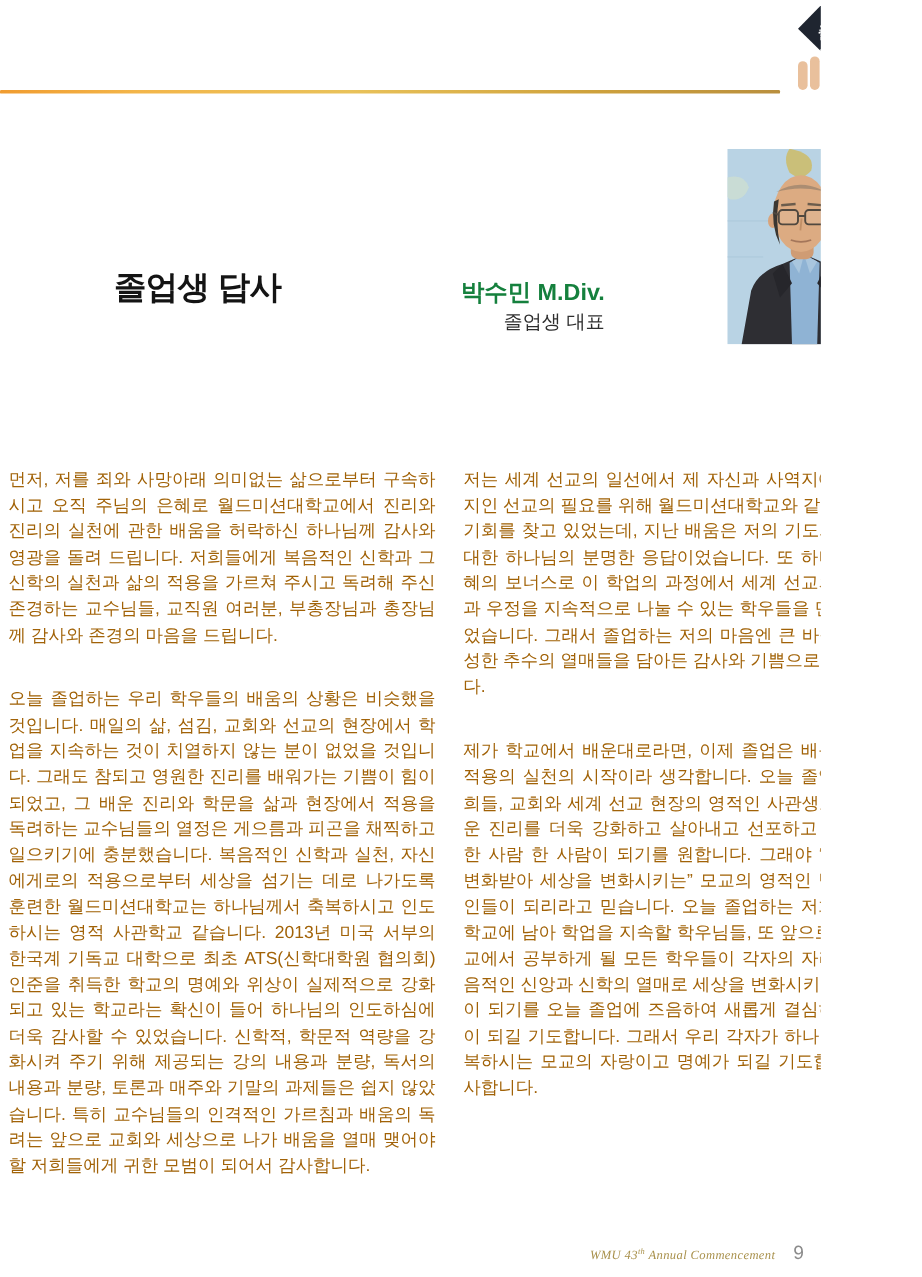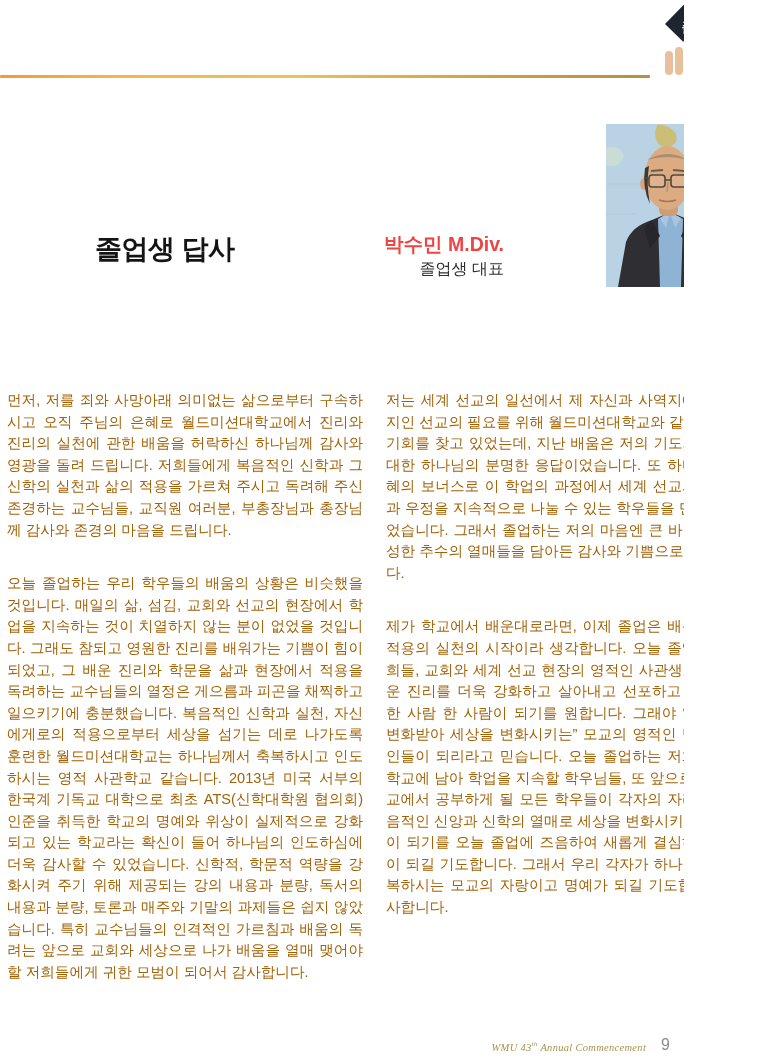--- a/index.html
+++ b/index.html
@@ -24,26 +24,26 @@
     font-weight:bold;fill:#ffffff;font-size:14px;letter-spacing:1px;
   }
   .cap-text.l2{word-spacing:9px;}
   
   .photo{
     position:absolute;left:606px;top:124px;width:129px;height:163px;
     overflow:hidden;
   }
   
   .page-title{
-    position:absolute;left:95px;top:235px;
+    position:absolute;left:95px;top:225px;
     font-size:27px;font-weight:bold;color:#141414;
     letter-spacing:-0.5px;line-height:1.1;
   }
   .byline{position:absolute;right:180px;top:234px;text-align:right;}
-  .speaker-name{font-size:19.5px;font-weight:bold;color:#ef4444;line-height:1.1;}
+  .speaker-name{font-size:19.5px;font-weight:bold;color:#15803d;line-height:1.1;}
   .speaker-role{font-size:16px;color:#2e2e2e;margin-top:5px;line-height:1.1;}
   
   .col{position:absolute;top:390px;}
   .col-left{left:7px;width:356px;}
   .col-right{left:386px;width:360px;}
   .col p{
     margin:0 0 32px 0;
     font-size:14.6px;line-height:21.6px;color:#a16207;
     text-align:justify;word-break:break-all;
   }

